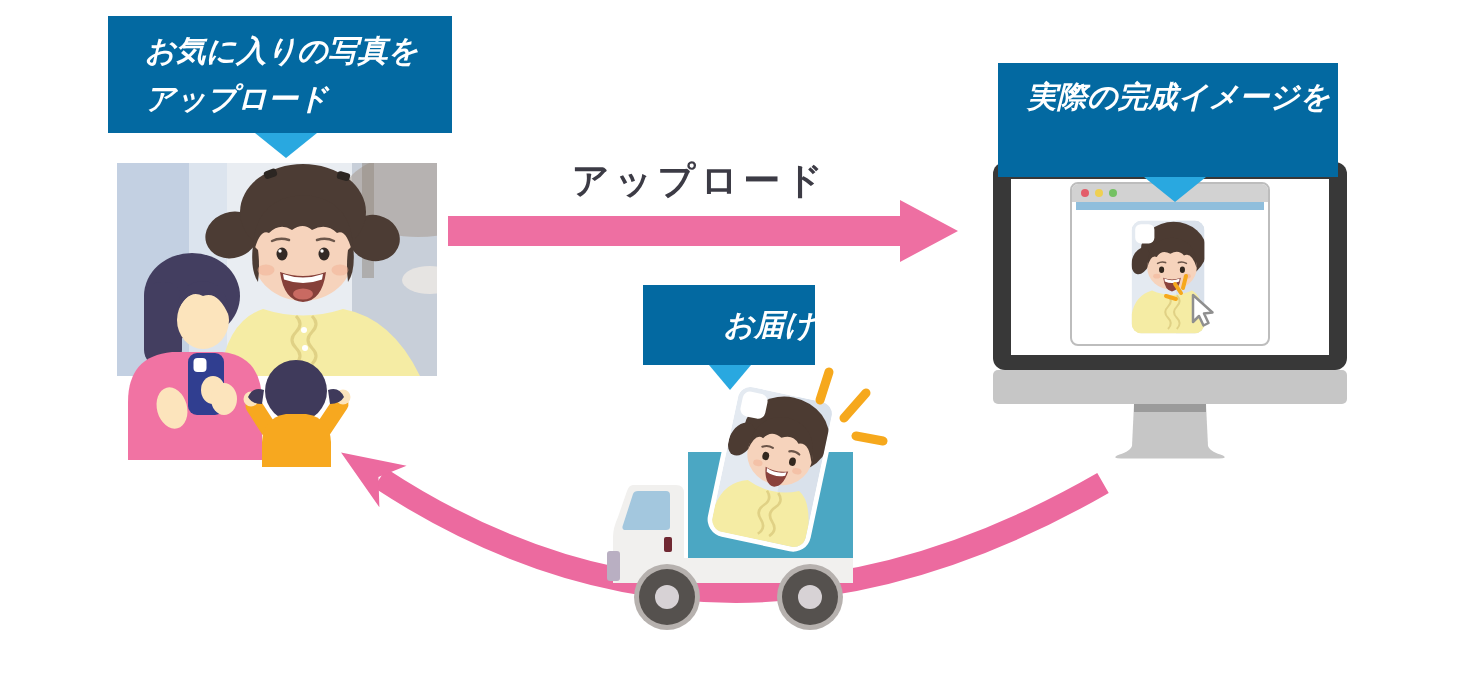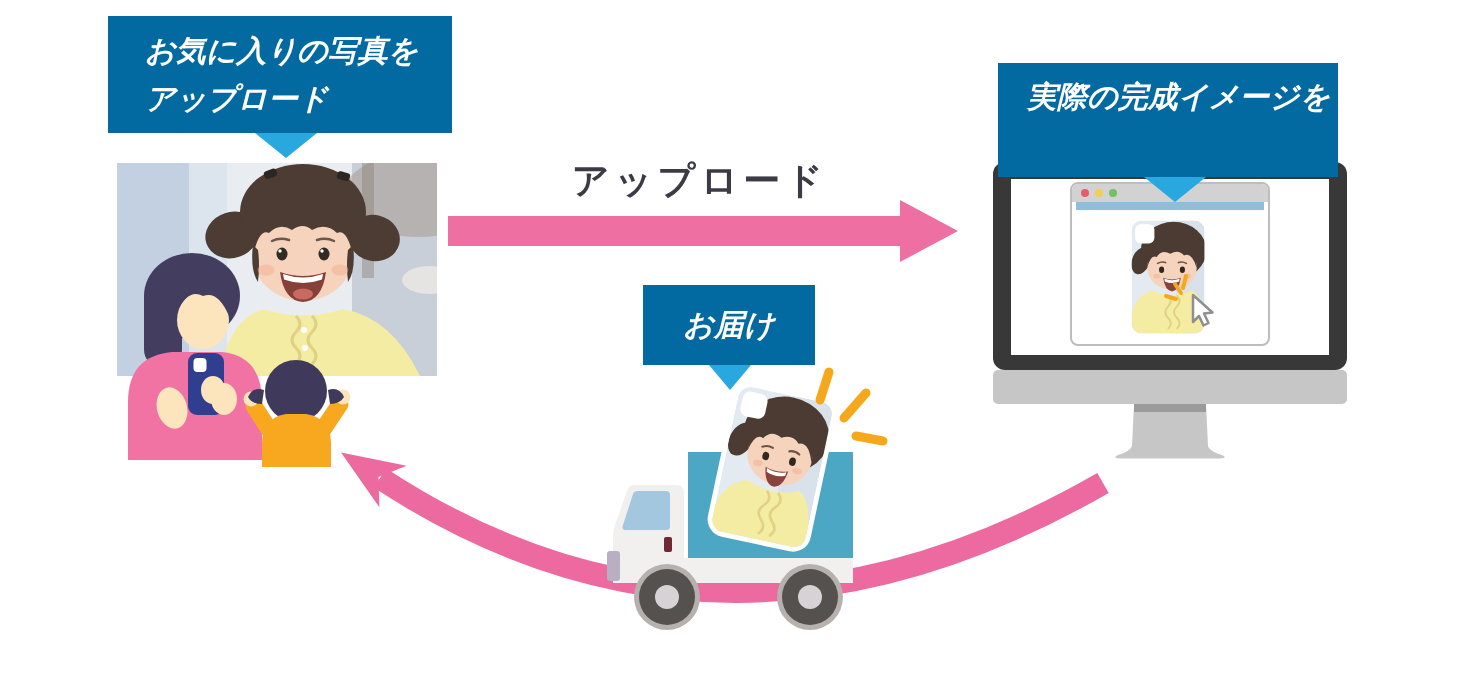--- a/index.html
+++ b/index.html
@@ -11,21 +11,21 @@
   .callout .pointer{position:absolute;top:100%;width:0;height:0;
     border-left:31px solid transparent;border-right:31px solid transparent;
     border-top:25px solid #29A8E0;}
   .callout-upload{left:108px;top:16px;width:344px;height:117px;
     font-size:30px;line-height:48px;padding:11px 0 0 37px;box-sizing:border-box;}
   .callout-upload .pointer{left:147px;}
   .callout-preview{left:998px;top:18px;width:340px;height:114px;
     font-size:30px;line-height:47px;padding:10px 0 0 29px;box-sizing:border-box;margin-top:45px;}
   .callout-preview .pointer{left:146px;}
   .callout-delivery{left:643px;top:285px;width:172px;height:80px;
-    font-size:30px;line-height:80px;text-align:center;}
+    font-size:30px;line-height:80px;text-align:right;}
   .callout-delivery .pointer{left:66px;border-left-width:21px;border-right-width:21px;}
   
   .arrow-label{position:absolute;left:520px;top:156px;width:360px;text-align:center;
     font-family:"Liberation Serif", serif;font-weight:bold;font-size:37px;
     letter-spacing:5px;color:#3C3B45;z-index:3;}
   
   .browser{position:absolute;left:1070px;top:182px;width:200px;height:164px;
     background:#ffffff;border:2px solid #BDBDBD;border-radius:8px;box-sizing:border-box;z-index:3;}
   .browser-titlebar{height:18px;background:#D2D2D2;border-radius:6px 6px 0 0;
     display:flex;align-items:center;padding-left:9px;gap:6px;}

